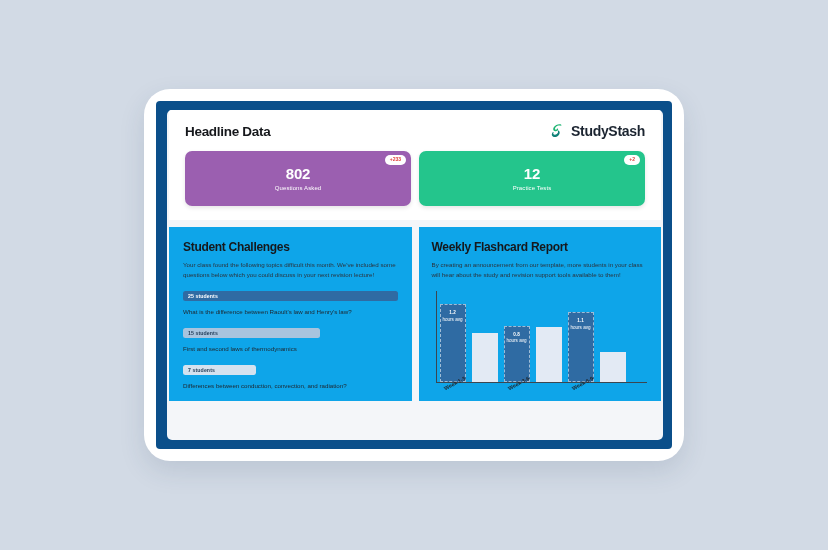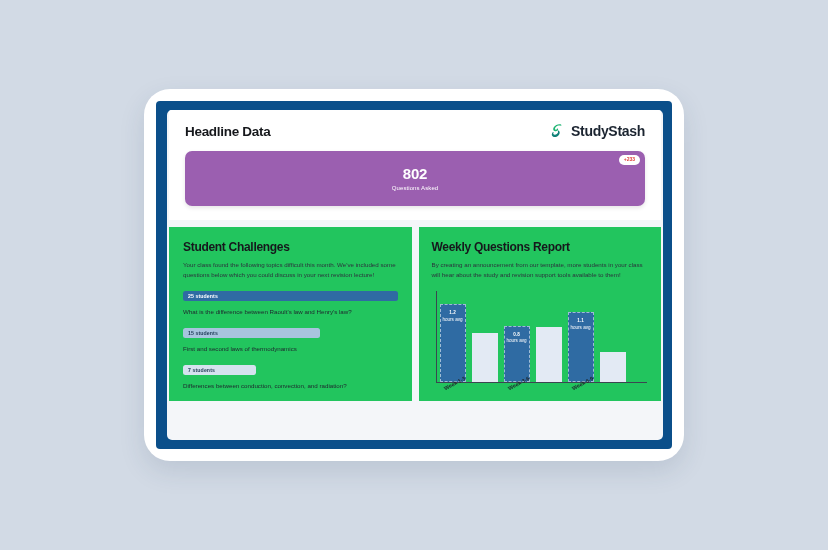--- a/index.html
+++ b/index.html
@@ -85,21 +85,21 @@
     line-height: 1.5;
   }
 
   
   .lower {
     display: flex; gap: 7px;
     padding: 7px 0 0 0;
     height: 181px;
   }
   .panel-left, .panel-right {
-    background: #22c55e;
+    background: #0ea5e9;
     padding: 13px 14px 0 14px;
     overflow: hidden;
   }
   .panel-left { width: 50%; }
   .panel-right { width: 50%; padding-left: 13px; }
 
   .sec-title {
     font-size: 12px; font-weight: bold; color: #16181c;
     letter-spacing: -0.3px; margin-bottom: 6px;
   }
@@ -176,20 +176,25 @@
               <div class="brand-name">StudyStash</div>
             </div>
           </div>
 
           <div class="stat-grid">
             <div class="stat-card" style="background:#9b5fb0">
               <div class="stat-badge">+233</div>
               <div class="stat-value">802</div>
               <div class="stat-label">Questions Asked</div>
             </div>
+            <div class="stat-card" style="background:#24c58c">
+              <div class="stat-badge">+2</div>
+              <div class="stat-value">12</div>
+              <div class="stat-label">Practice Tests</div>
+            </div>
           </div>
         </div>
 
         <div class="lower">
 
           <div class="panel-left">
             <div class="sec-title">Student Challenges</div>
             <div class="sec-desc">Your class found the following topics difficult this month. We've included some questions below which you could discuss in your next revision lecture!</div>
 
             <div class="challenge">
@@ -208,21 +213,21 @@
 
             <div class="challenge">
               <div class="chal-bar" style="width:34%;background:#d5e2ef">
                 <div class="chal-bar-label" style="color:#1f3a56">7 students</div>
               </div>
               <div class="chal-q">Differences between conduction, convection, and radiation?</div>
             </div>
           </div>
 
           <div class="panel-right">
-            <div class="sec-title">Weekly Questions Report</div>
+            <div class="sec-title">Weekly Flashcard Report</div>
             <div class="sec-desc">By creating an announcement from our template, more students in your class will hear about the study and revision support tools available to them!</div>
 
             <div class="chart-wrap">
               <div class="chart-plot">
 
                 <div class="bar-group">
                   <div class="bar primary" style="height:86%">
                     <div class="bar-label">
                       <b>1.2</b>
                       <span>hours avg</span>

